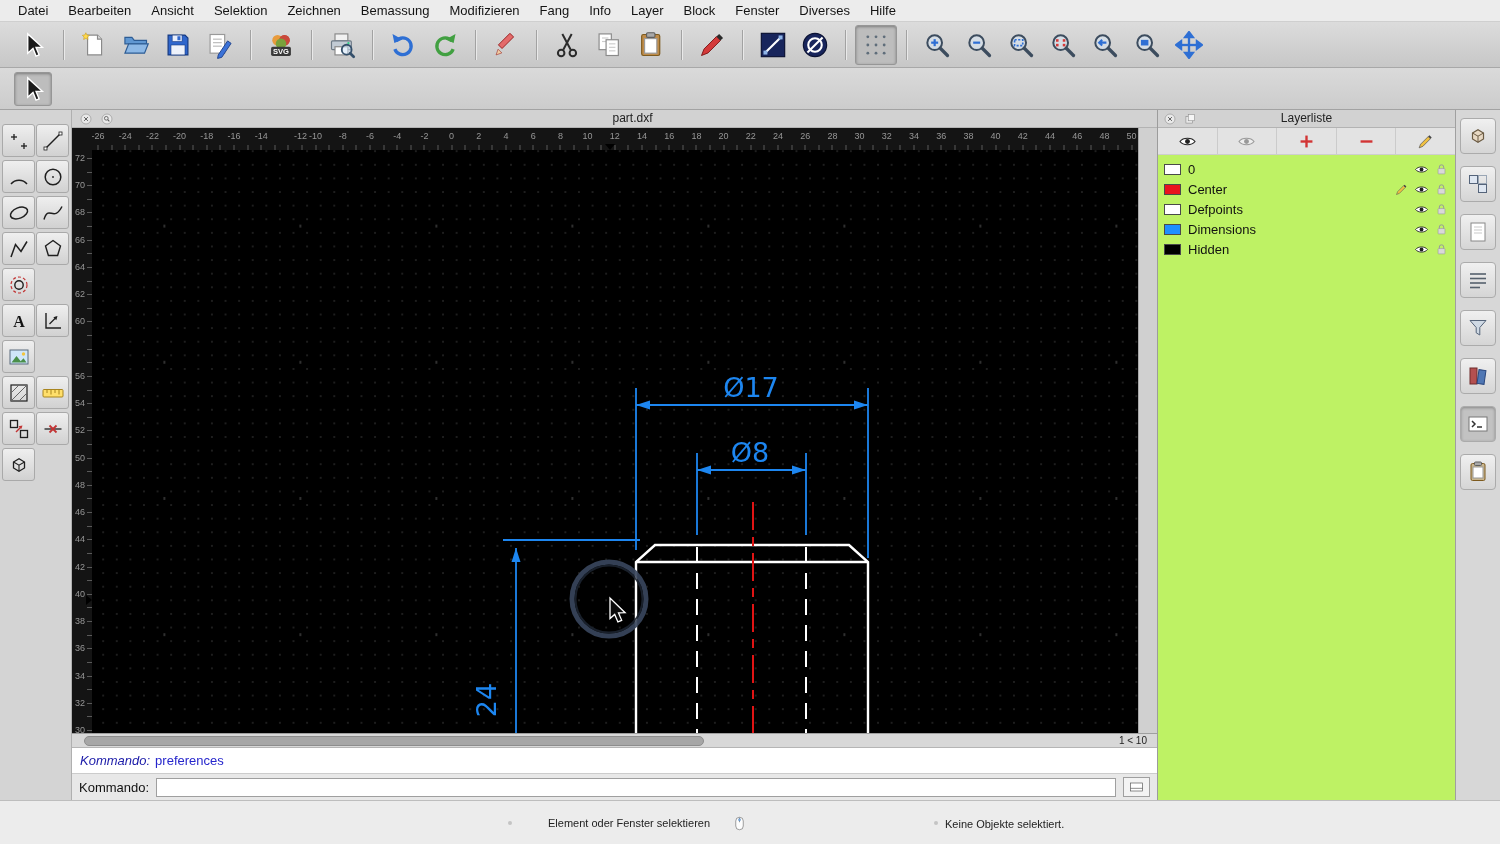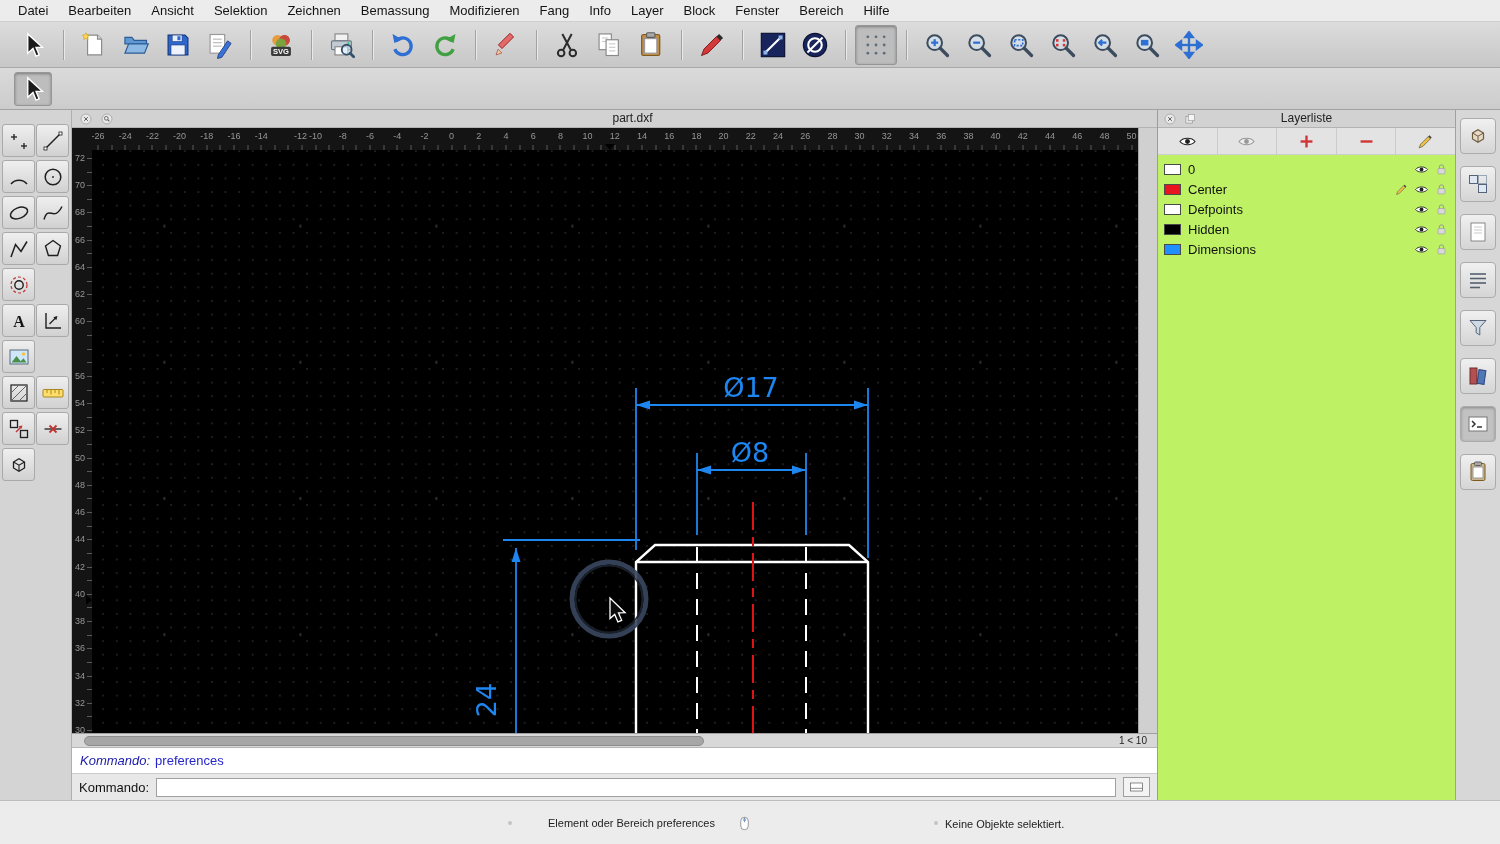--- a/index.html
+++ b/index.html
@@ -105,21 +105,21 @@
     <span class="menu-item">Ansicht</span>
     <span class="menu-item">Selektion</span>
     <span class="menu-item">Zeichnen</span>
     <span class="menu-item">Bemassung</span>
     <span class="menu-item">Modifizieren</span>
     <span class="menu-item">Fang</span>
     <span class="menu-item">Info</span>
     <span class="menu-item">Layer</span>
     <span class="menu-item">Block</span>
     <span class="menu-item">Fenster</span>
-    <span class="menu-item">Bereich</span>
+    <span class="menu-item">Diverses</span>
     <span class="menu-item">Hilfe</span>
   </div>
 
 <div class="toolbar">
     <div class="tb-btn">
       <span class="icon">
         <svg class="svg-ic" viewBox="0 0 24 24">
           <path d="M7.5 2.5 L7.5 19 L12 15 L14.6 21.5 L17.2 20.4 L14.6 14 L20 14 Z" fill="#1a1a1a" stroke="#fff" stroke-width="1.2"></path>
         </svg>
       </span>
@@ -815,40 +815,40 @@
             </span>
             <span class="icon">
               <svg class="svg-ic" viewBox="0 0 24 24">
                 <rect x="6.5" y="10.5" width="11" height="8.5" rx="1" fill="#d9d9d9" stroke="#9a9a9a"></rect>
                 <path d="M8.5 10.5 V8 a3.5 3.5 0 0 1 7 0 v2.5" fill="none" stroke="#9a9a9a" stroke-width="1.6"></path>
               </svg>
             </span>
           </span>
         </div>
         <div class="layer-row">
-          <span class="swatch" style="background: rgb(0, 0, 0);"></span>
-          <span class="lname">Hidden</span>
+          <span class="swatch" style="background: rgb(30, 143, 255);"></span>
+          <span class="lname">Dimensions</span>
           <span class="lrow-icons">
             <span class="icon">
               <svg class="svg-ic" viewBox="0 0 24 24">
                 <path d="M2.5 12 C6.5 6.5 17.5 6.5 21.5 12 C17.5 17.5 6.5 17.5 2.5 12z" fill="#fff" stroke="#222" stroke-width="1.4"></path>
                 <circle cx="12" cy="12" r="3.1" fill="#222"></circle>
               </svg>
             </span>
             <span class="icon">
               <svg class="svg-ic" viewBox="0 0 24 24">
                 <rect x="6.5" y="10.5" width="11" height="8.5" rx="1" fill="#d9d9d9" stroke="#9a9a9a"></rect>
                 <path d="M8.5 10.5 V8 a3.5 3.5 0 0 1 7 0 v2.5" fill="none" stroke="#9a9a9a" stroke-width="1.6"></path>
               </svg>
             </span>
           </span>
         </div>
         <div class="layer-row">
-          <span class="swatch" style="background: rgb(30, 143, 255);"></span>
-          <span class="lname">Dimensions</span>
+          <span class="swatch" style="background: rgb(0, 0, 0);"></span>
+          <span class="lname">Hidden</span>
           <span class="lrow-icons">
             <span class="icon">
               <svg class="svg-ic" viewBox="0 0 24 24">
                 <path d="M2.5 12 C6.5 6.5 17.5 6.5 21.5 12 C17.5 17.5 6.5 17.5 2.5 12z" fill="#fff" stroke="#222" stroke-width="1.4"></path>
                 <circle cx="12" cy="12" r="3.1" fill="#222"></circle>
               </svg>
             </span>
             <span class="icon">
               <svg class="svg-ic" viewBox="0 0 24 24">
                 <rect x="6.5" y="10.5" width="11" height="8.5" rx="1" fill="#d9d9d9" stroke="#9a9a9a"></rect>
@@ -942,21 +942,21 @@
   <div class="sb-col sb-a">
     
     
   </div>
   <div class="sb-col sb-b">
     
     
   </div>
   <span class="sb-dot sb-dot1"></span>
   <div class="sb-hint">
-    <span>Element oder Bereich preferences</span>
+    <span>Element oder Fenster selektieren</span>
     <span class="sb-mouse">
         <svg class="svg-ic" viewBox="0 0 24 24">
           <rect x="6" y="2" width="12" height="20" rx="6" fill="#fdfdfd" stroke="#666"></rect>
           <line x1="12" y1="2.5" x2="12" y2="10" stroke="#666"></line>
           <rect x="10.6" y="4" width="2.8" height="4" rx="1.2" fill="#7fb2e5" stroke="#3a6ea8" stroke-width=".6"></rect>
         </svg>
       </span>
   </div>
   <span class="sb-dot sb-dot2"></span>
   <div class="sb-sel">Keine Objekte selektiert.</div>

